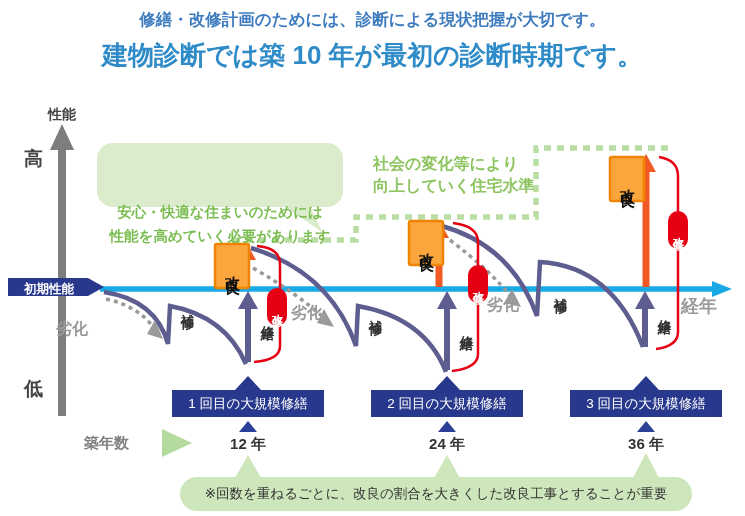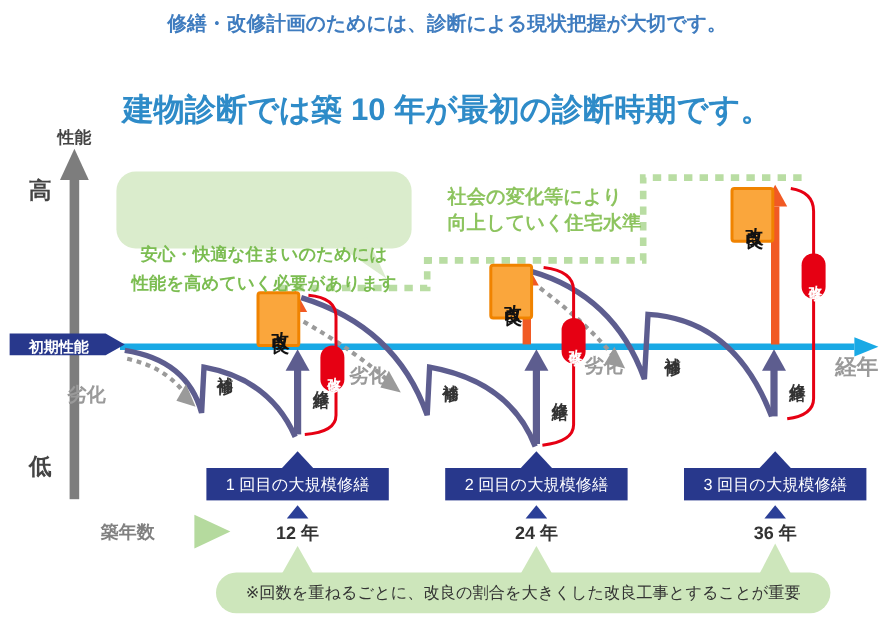--- a/index.html
+++ b/index.html
@@ -3,21 +3,21 @@
 <meta charset="utf-8">
 <style>
   html,body{margin:0;padding:0;background:#ffffff;}
   .stage{position:relative;width:745px;height:516px;background:#fff;overflow:hidden;
          font-family:"Liberation Sans","DejaVu Sans",sans-serif;}
   .stage svg{position:absolute;left:0;top:0;}
   .t{position:absolute;font-family:"Liberation Sans","DejaVu Sans",sans-serif;white-space:nowrap;}
   .c{text-align:center;}
   .v{writing-mode:vertical-rl;text-orientation:upright;letter-spacing:2px;}
   .title1{left:0;top:9px;width:745px;text-align:center;font-size:16.5px;font-weight:600;color:#3f7cbf;}
-  .title2{left:0;top:38px;width:745px;text-align:center;font-size:26px;font-weight:600;color:#2e8bc8;margin-top:36px;}
+  .title2{left:0;top:38px;width:745px;text-align:center;font-size:26px;font-weight:600;color:#2e8bc8;}
   .axis-lab{color:#444;font-weight:600;}
   .grayt{color:#9a9a9a;}
   .bubble-line{width:240px;text-align:center;font-size:14.5px;font-weight:700;color:#7cbd52;margin-top:47px;}
   .social-line{font-size:16px;font-weight:600;color:#8dc45f;}
   .vlab{width:18px;font-size:13.5px;font-weight:600;color:#333;line-height:1.1;}
   .kairyo{display:flex;align-items:center;justify-content:center;font-size:15.5px;font-weight:bold;color:#111;}
   .kaishu{display:flex;align-items:center;justify-content:center;width:20px;height:38px;
           background:#e60013;border-radius:10px;color:#fff;font-size:11.5px;font-weight:bold;}
   .banner-t{height:27px;line-height:27px;text-align:center;font-size:13.5px;color:#fff;}
   .year{width:56px;text-align:center;font-size:15px;font-weight:600;color:#333;}
@@ -96,21 +96,21 @@
     <rect x="180" y="477" width="512" height="34" rx="17" fill="#cde6bb"></rect>
   </svg>
 
   <div class="t title1">修繕・改修計画のためには、診断による現状把握が大切です。</div>
   <div class="t title2">建物診断では築 10 年が最初の診断時期です。</div>
 
   <div class="t axis-lab c" style="left:30px;top:106px;width:64px;font-size:14px;">性能</div>
   <div class="t axis-lab" style="left:24px;top:146px;font-size:19px;">高</div>
   <div class="t axis-lab" style="left:24px;top:376px;font-size:19px;">低</div>
   <div class="t initial" style="left:8px;top:281px;">初期性能</div>
-  <div class="t grayt" style="left:681px;top:294px;font-size:18px;font-weight:600;padding-left:15px;">経年</div>
+  <div class="t grayt" style="left:681px;top:294px;font-size:18px;font-weight:600;">経年</div>
   <div class="t grayt" style="left:84px;top:434px;font-size:15px;font-weight:600;color:#808080;">築年数</div>
 
   <div class="t bubble-line" style="left:100px;top:156px;">安心・快適な住まいのためには</div>
   <div class="t bubble-line" style="left:100px;top:180px;">性能を高めていく必要があります</div>
 
   <div class="t social-line" style="left:373px;top:154px;">社会の変化等により</div>
   <div class="t social-line" style="left:373px;top:176px;">向上していく住宅水準</div>
 
   <div class="t grayt" style="left:56px;top:319px;font-size:16px;font-weight:600;">劣化</div>
   <div class="t grayt" style="left:291px;top:303px;font-size:16px;font-weight:600;">劣化</div>

